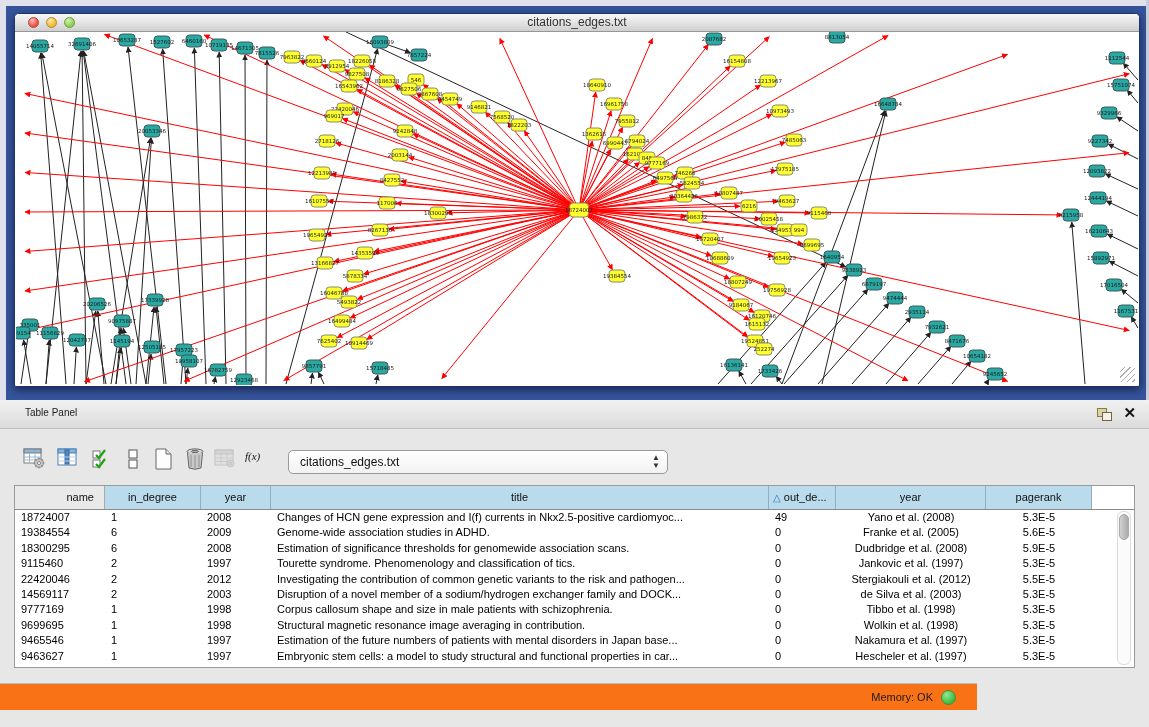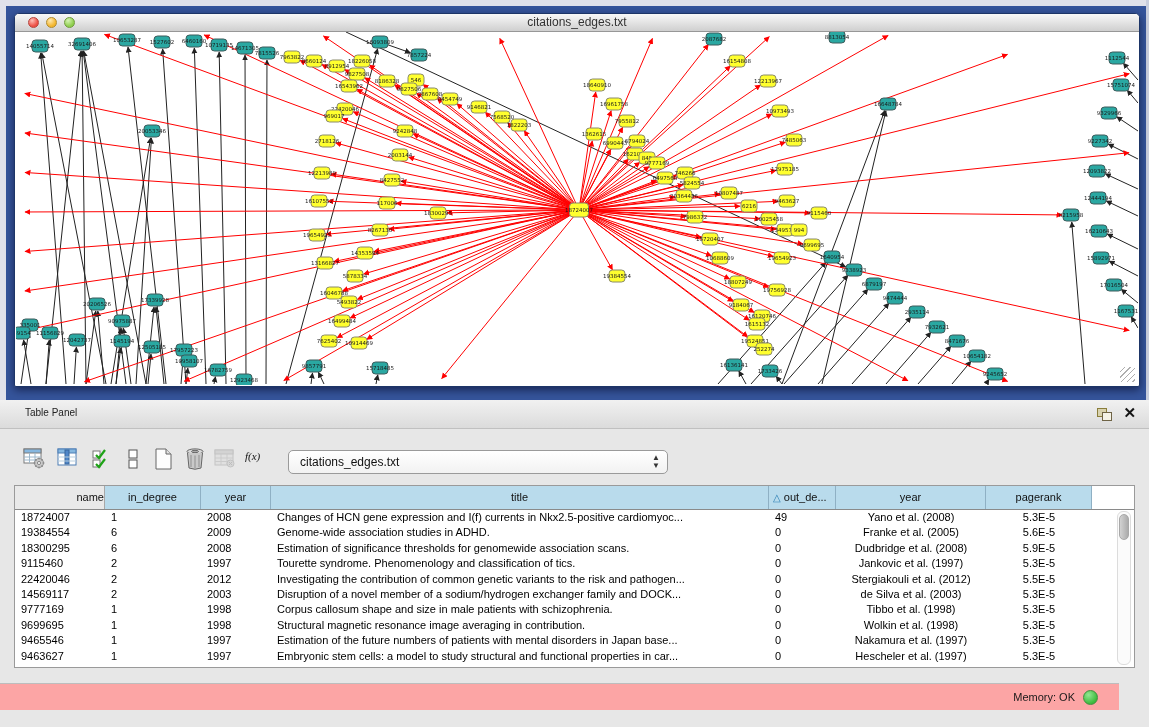--- a/index.html
+++ b/index.html
@@ -42,40 +42,40 @@
   .combo{position:absolute;left:288px;top:22px;width:378px;height:22px;box-sizing:content-box;
          background:linear-gradient(#ffffff,#f2f2f2);border:1px solid #9a9a9a;border-radius:5px;}
   .combo .cval{font-size:12px;color:#111;line-height:22px;padding-left:11px;}
   .combo .arrows{position:absolute;right:7px;top:3px;font-size:8px;line-height:8px;color:#333;text-align:center;}
 
   .tablebox{position:absolute;left:14px;top:85px;width:1121px;height:183px;background:#fff;
             border:1px solid #9a9a9a;box-sizing:border-box;overflow:hidden;}
   .thead{display:flex;height:23px;border-bottom:1px solid #8a8a8a;}
   .th{box-sizing:border-box;height:23px;background:#b9dbec;border-right:1px solid #8fb0c4;
       font-size:11px;line-height:22px;text-align:center;color:#111;overflow:hidden;white-space:nowrap;}
-  .th.g{background:#e9e9e9;border-right:1px solid #a8a8a8;text-align:right;}
+  .th.g{background:#e9e9e9;border-right:1px solid #a8a8a8;text-align:right;padding-right:10px;}
   .th.l{text-align:left;padding-left:4px;}
   .sortglyph{color:#2c7fb3;font-size:10px;}
   .c0{width:90px}.c1{width:96px}.c2{width:70px}.c3{width:498px}.c4{width:67px}.c5{width:150px}.c6{width:106px}
   .tr{display:flex;height:15.4px;font-size:11px;line-height:15.4px;color:#000;}
   .td{box-sizing:border-box;padding-left:6px;overflow:hidden;white-space:nowrap;}
   .td.ctr{text-align:center;padding-left:0;}
   .vscroll{position:absolute;top:25px;right:3px;width:12px;height:152px;background:#fbfbfb;border:1px solid #dcdcdc;border-radius:6px;}
   .vthumb{position:absolute;left:1px;top:2px;width:8px;height:24px;border:1px solid #a8a8a8;border-radius:5px;
           background:linear-gradient(90deg,#d2d2d2,#ababab);}
 
   .tabs{position:absolute;left:427px;top:273px;height:23px;display:flex;border:1px solid #979797;
         border-radius:4px;overflow:hidden;background:#fff;box-sizing:border-box;}
   .tab{font-size:12px;line-height:21px;text-align:center;border-right:1px solid #b5b5b5;
        background:linear-gradient(#fefefe,#f1f1f1);color:#1a1a1a;}
   .tab:last-child{border-right:none;}
   .tab.active{background:linear-gradient(#8d8d8d,#696969);color:#ececec;}
   .tab.w1{width:90px}.tab.w2{width:90px}.tab.w3{width:114px}
 
-  .statusbar{position:absolute;left:0;top:683px;width:1119px;height:27px;background:#fca5a5;
+  .statusbar{position:absolute;left:0;top:683px;width:977px;height:27px;background:#f97316;
              border-top:1px solid #bdbdbd;box-sizing:border-box;}
   .mem{position:absolute;right:44px;top:7px;font-size:11px;color:#1a1a1a;}
   .memdot{position:absolute;right:21px;top:6px;width:15px;height:15px;border-radius:50%;
           background:radial-gradient(circle at 35% 30%,#93e893,#3dbb3d 70%);border:1px solid #3f8f3f;box-sizing:border-box;}
 </style>
 </head>
 <body>
 
 <div class="desktop"></div>
 <div class="strip-top"></div>

